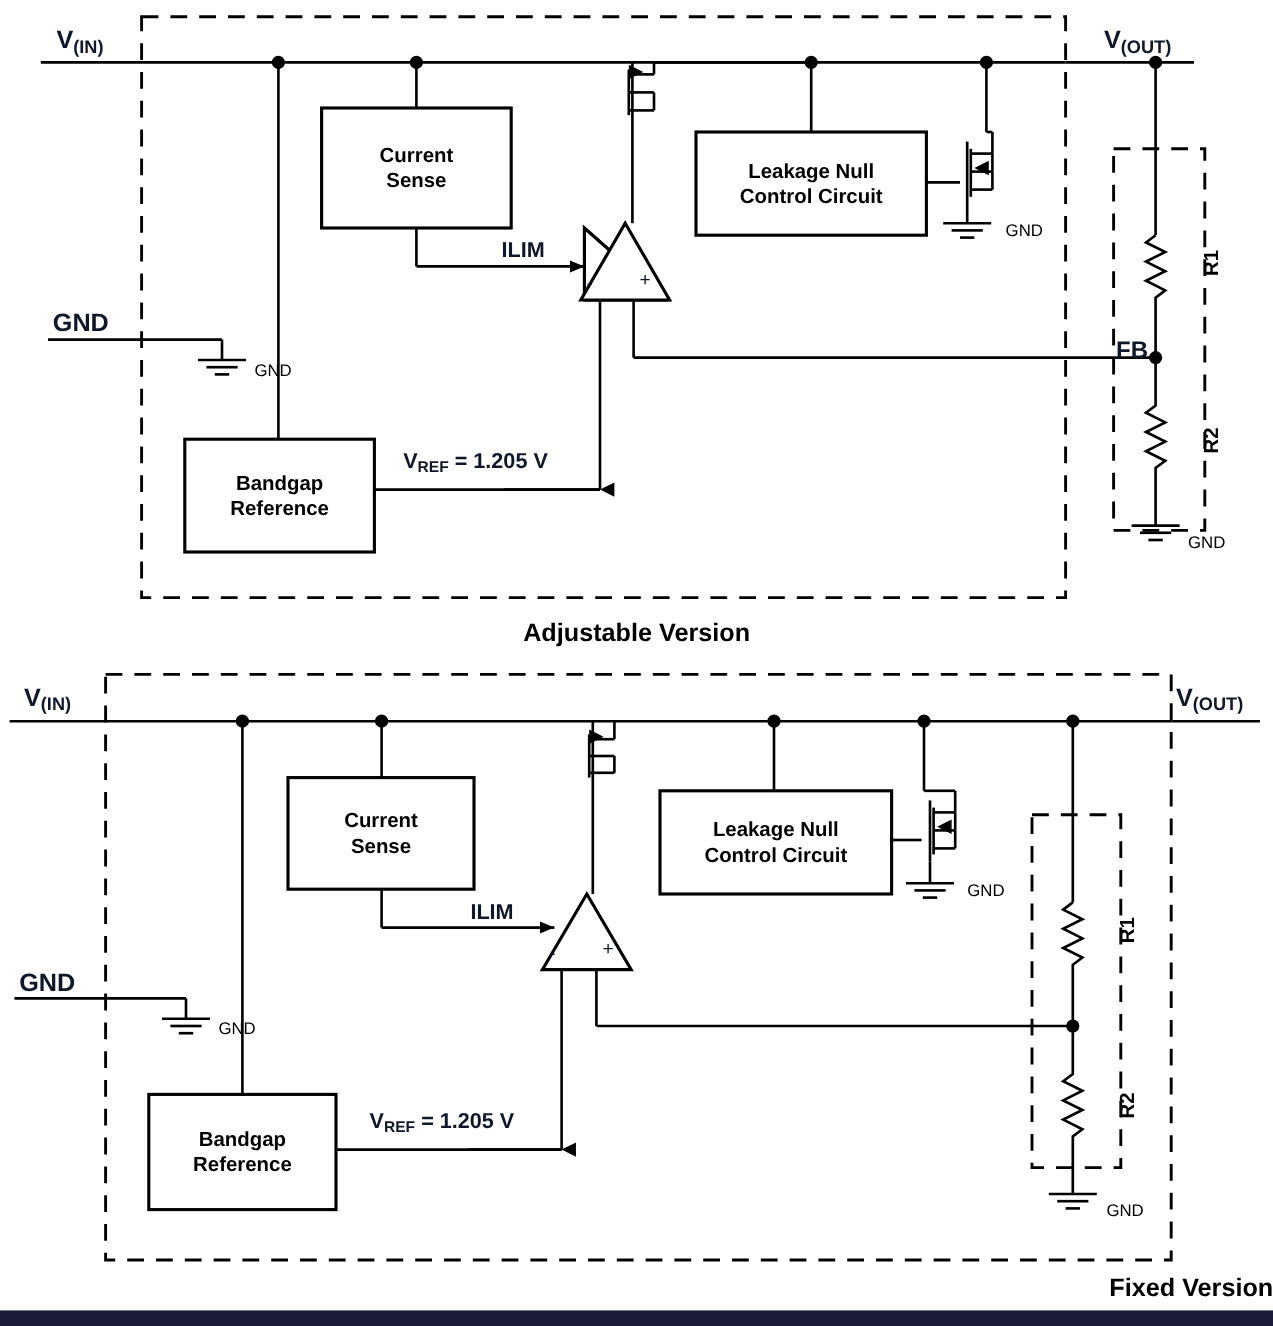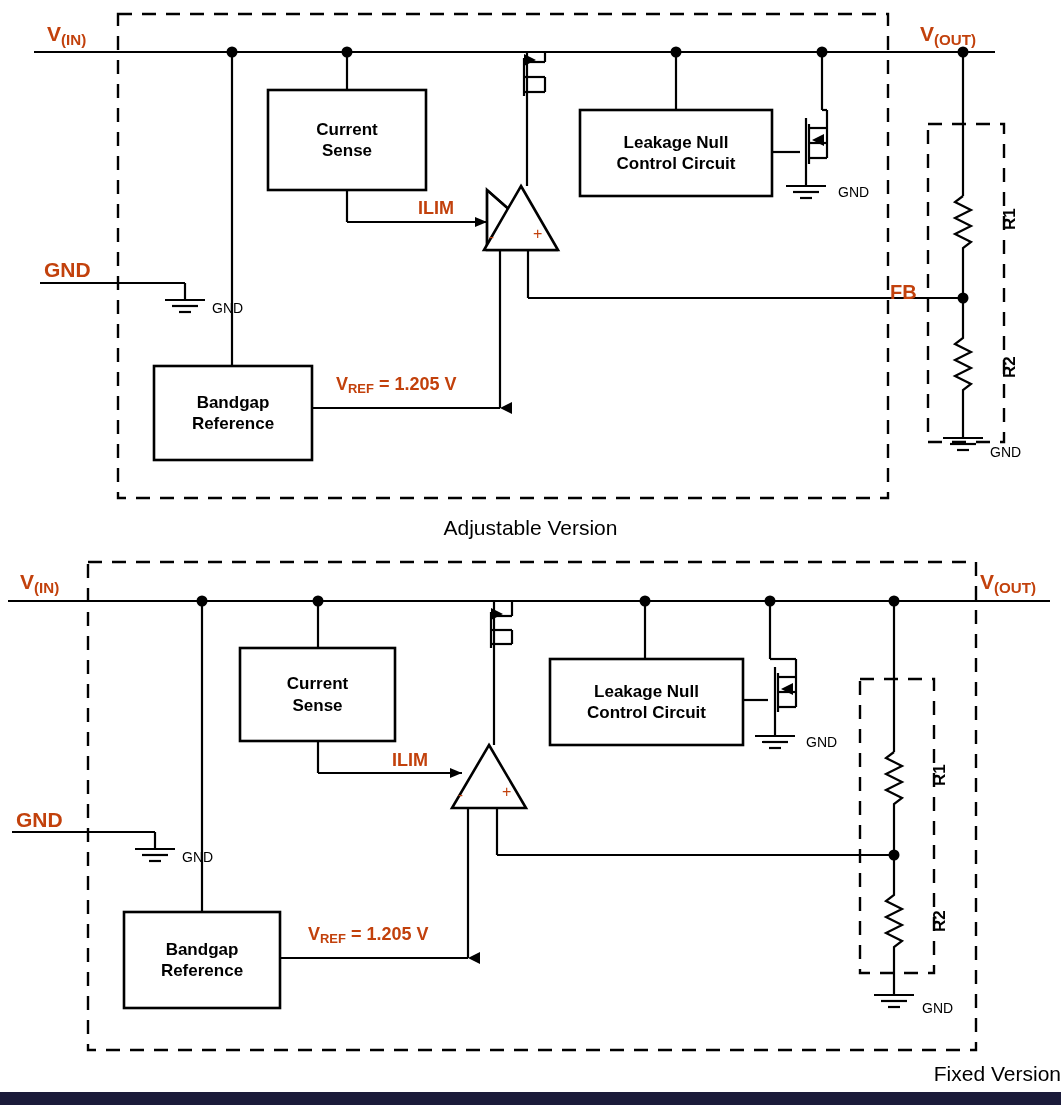--- a/index.html
+++ b/index.html
@@ -25,42 +25,42 @@
     position: absolute;
     left: 0;
     top: 0;
     width: 1061px;
     height: 1105px;
   }
   .lbl {
     position: absolute;
     font-family: "Liberation Sans", sans-serif;
     font-weight: bold;
-    color: #c2410c;
+    color: #0f172a;
     white-space: nowrap;
     line-height: 1.15;
   }
   .lbl.normal { font-weight: normal; }
   .box-label {
     position: absolute;
     display: flex;
     align-items: center;
     justify-content: center;
     text-align: center;
     font-weight: bold;
     font-size: 17px;
     color: #000;
     line-height: 1.25;
     white-space: pre-line;
   }
   .cap {
     position: absolute;
     width: 100%;
     text-align: center;
-    font-weight: normal;
+    font-weight: bold;
     font-size: 21px;
     color: #000;
   }
   .sub { font-size: 0.72em; vertical-align: -0.25em; }
   .gndtxt {
     position: absolute;
     font-size: 14px;
     font-weight: normal;
     color: #000;
   }
@@ -278,21 +278,21 @@
   <div class="box-label" style="left:154px; top:366px; width:158px; height:94px;">
     <span>Bandgap
 Reference</span>
   </div>
   <div class="lbl" style="left:418px; top:198px; font-size:18px;">
     <span>ILIM</span>
   </div>
   <div class="lbl" style="left:336px; top:374px; font-size:18px;">
     <span>V<span class="sub">REF</span> = 1.205 V</span>
   </div>
-  <div class="lbl" style="left:890px; top:281px; font-size:20px;">
+  <div class="lbl" style="left:930px; top:281px; font-size:20px;">
     <span>FB</span>
   </div>
   <div class="lbl normal" style="left:489px; top:228px; font-size:15px;">
     <span>-</span>
   </div>
   <div class="lbl normal" style="left:533px; top:225px; font-size:16px;">
     <span>+</span>
   </div>
   <div class="rot" style="left:1000px; top:230px;">
     <span>R1</span>

